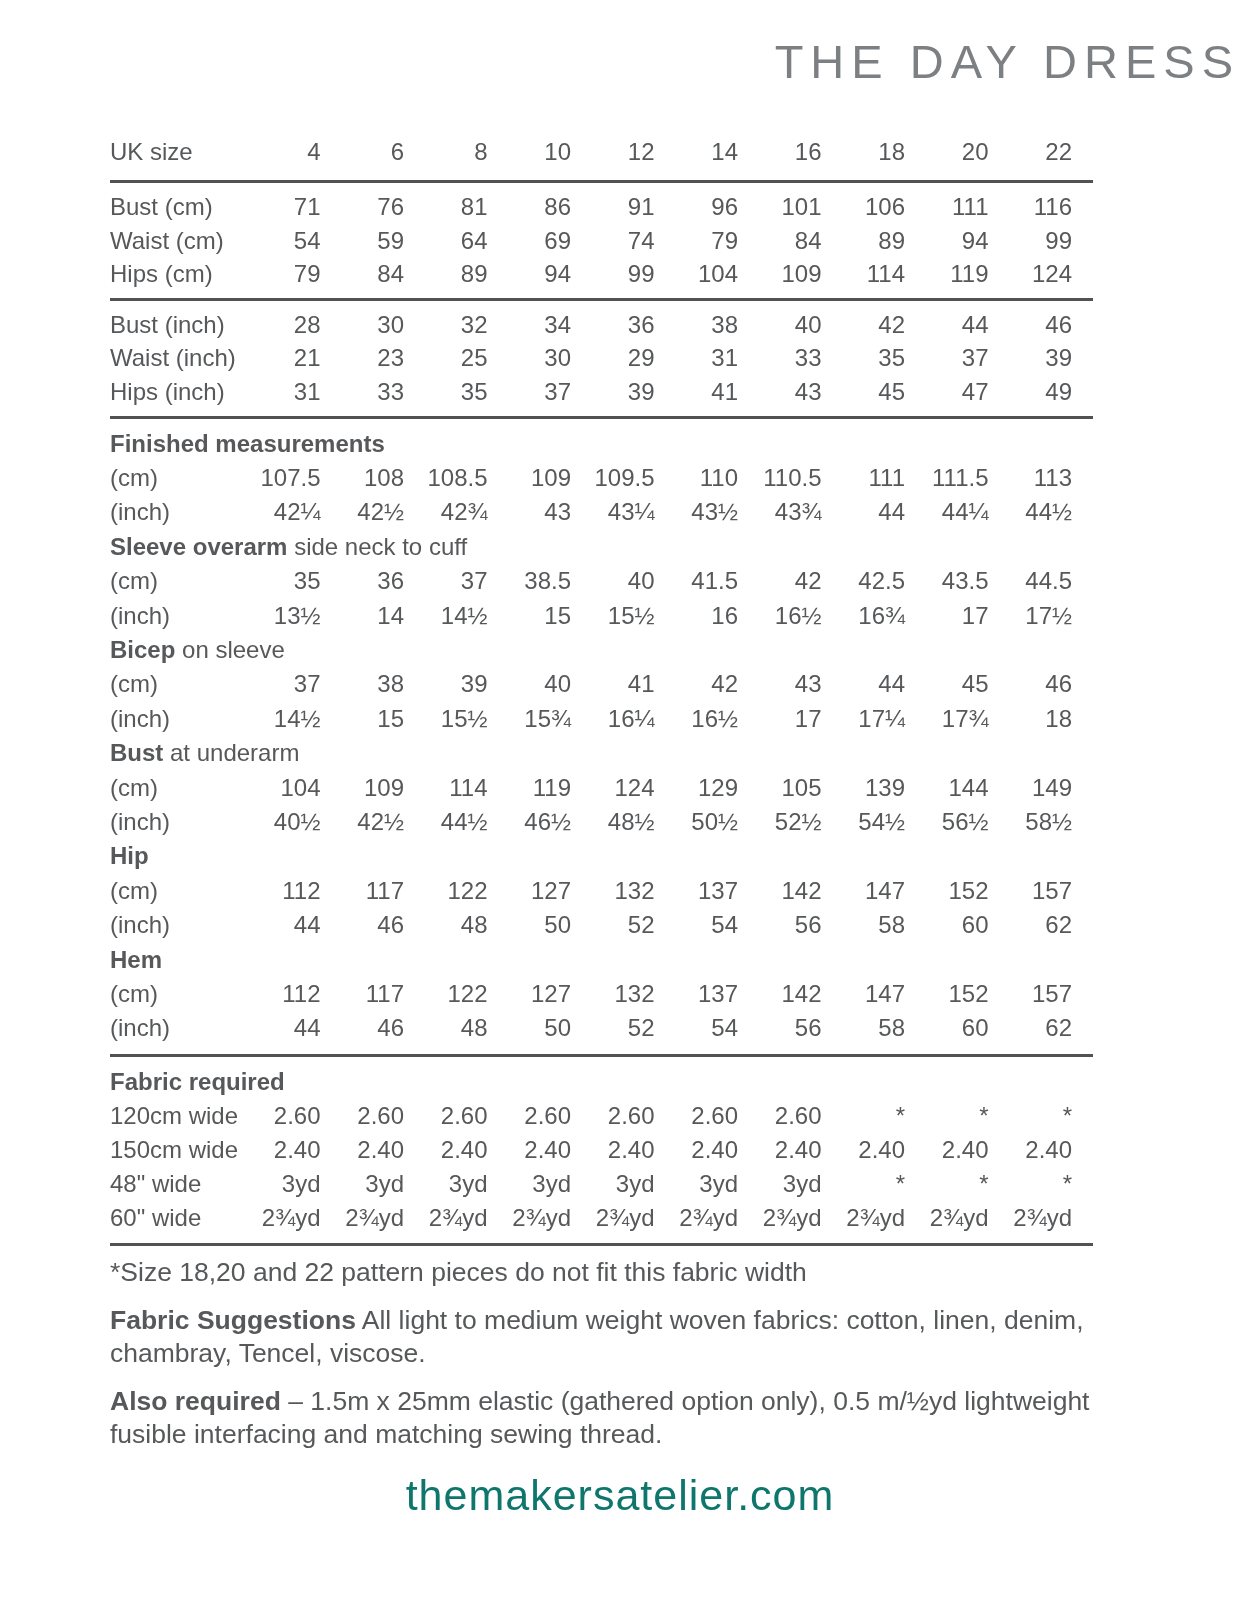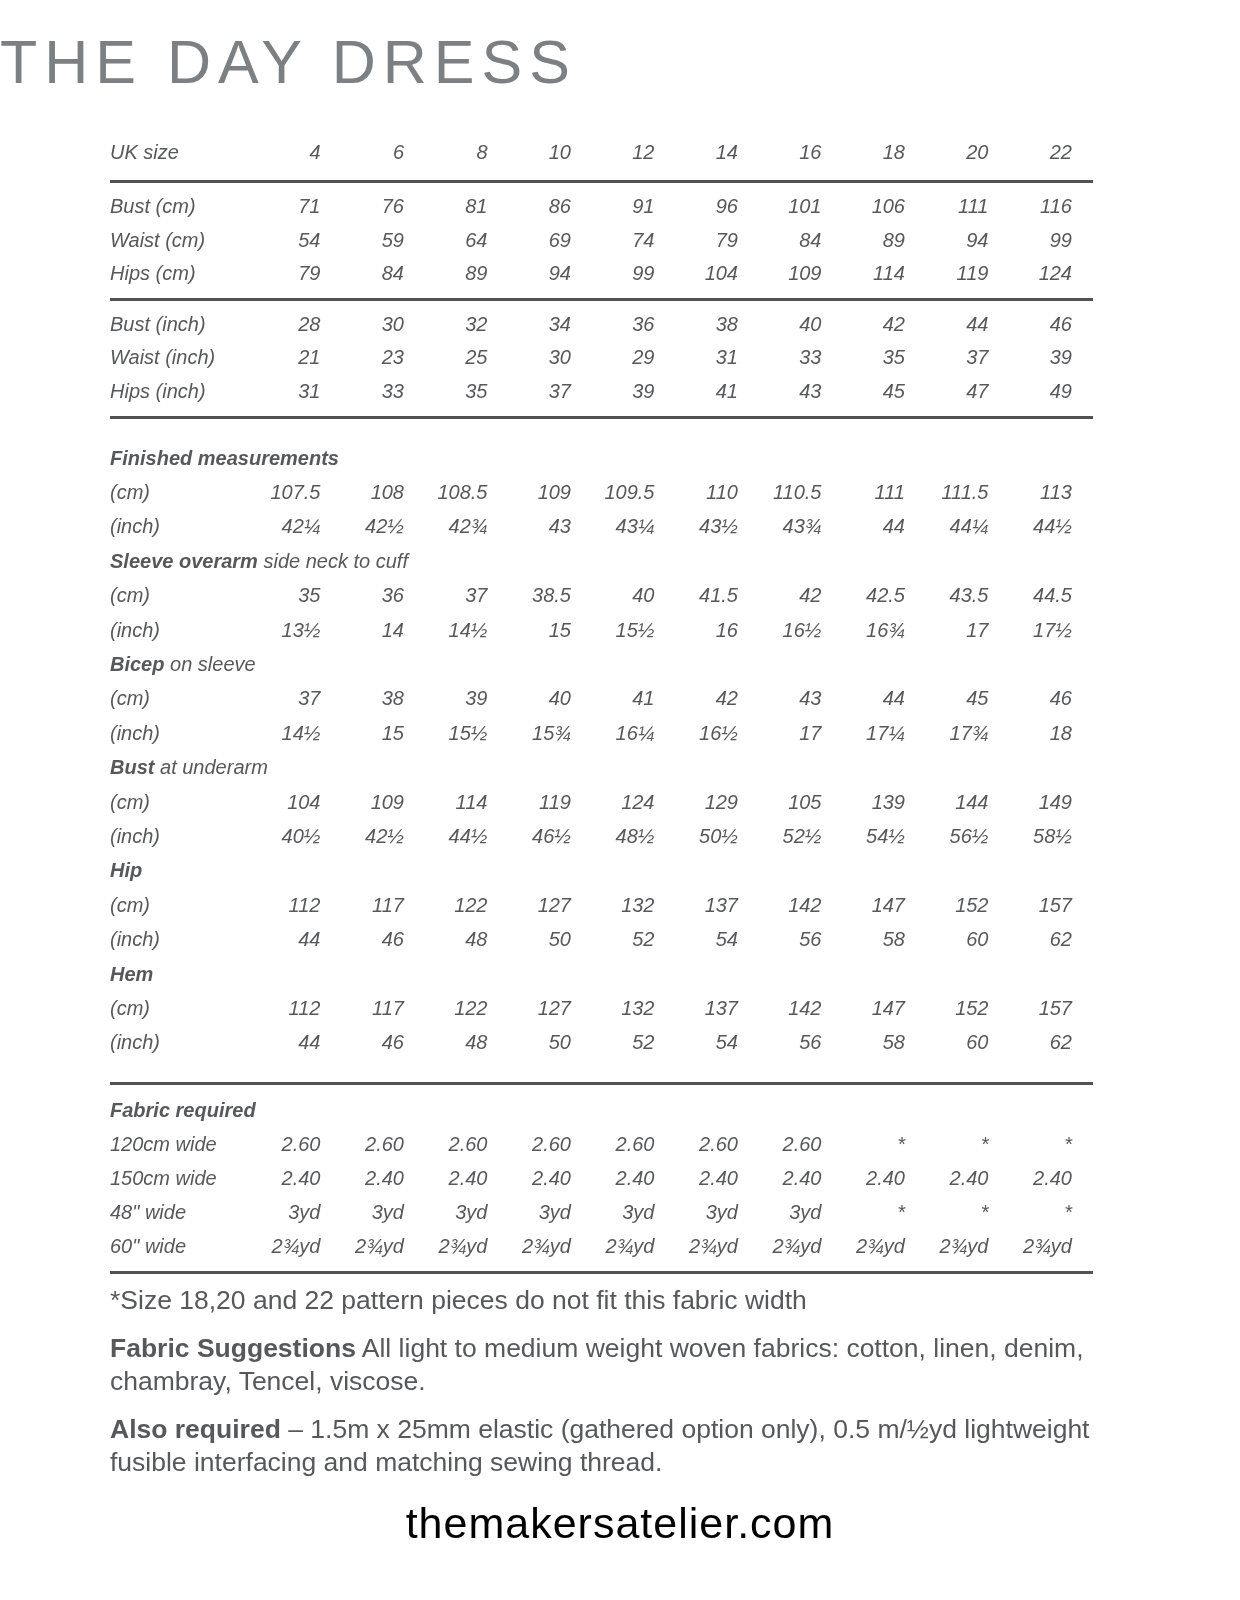--- a/index.html
+++ b/index.html
@@ -7,61 +7,60 @@
     width:1240px;height:1600px;
     background:#ffffff;
     font-family:"Liberation Sans",sans-serif;
     color:#57585a;
     overflow:hidden;
   }
   .page{width:1240px;height:1600px;position:relative;}
   h1.title{
     font-weight:400;
     color:#7d8083;
-    font-size:61px;
+    font-size:47px;
     letter-spacing:7px;
-    text-align:left;
+    text-align:right;
     margin:34px 0 0 0;
     line-height:56px;
   }
   #size-sheet{
     margin:44px 147px 0 110px;
-    font-size:20px;
-    font-style:italic;
+    font-size:24px;
   }
   .trow{
     display:grid;
     grid-template-columns:148px repeat(10,1fr);
     line-height:33.6px;
     white-space:nowrap;
   }
   .trow.header{line-height:36px;margin-bottom:10px;}
   .cell{overflow:visible;}
   .cell.num{text-align:right;padding-right:21px;}
   .cell.label{text-align:left;}
   .span-all{grid-column:1/-1;}
   .b{font-weight:700;}
   .rule{height:0;border-top:3px solid #515254;}
   .section{padding:7px 0;}
-  .section.finished{padding:22px 0;}
+  .section.finished{padding:8px 0;}
   .section.finished .trow{line-height:34.4px;}
   .section.fabric{padding:8px 0;line-height:34px;}
   .section.fabric .trow{line-height:34px;}
   .notes{
     margin:10px 130px 0 110px;
     font-size:26.5px;
     line-height:33px;
     color:#57585a;
   }
   .notes p{margin:0 0 15px 0;}
   .site-footer{
     text-align:center;
     font-size:43px;
     font-weight:400;
-    color:#000000;
+    color:#0f766e;
     margin-top:20px;
     letter-spacing:1px;
   }
 </style>
 </head>
 <body>
 
 <div class="page">
   <h1 class="title">THE DAY DRESS</h1>
 

